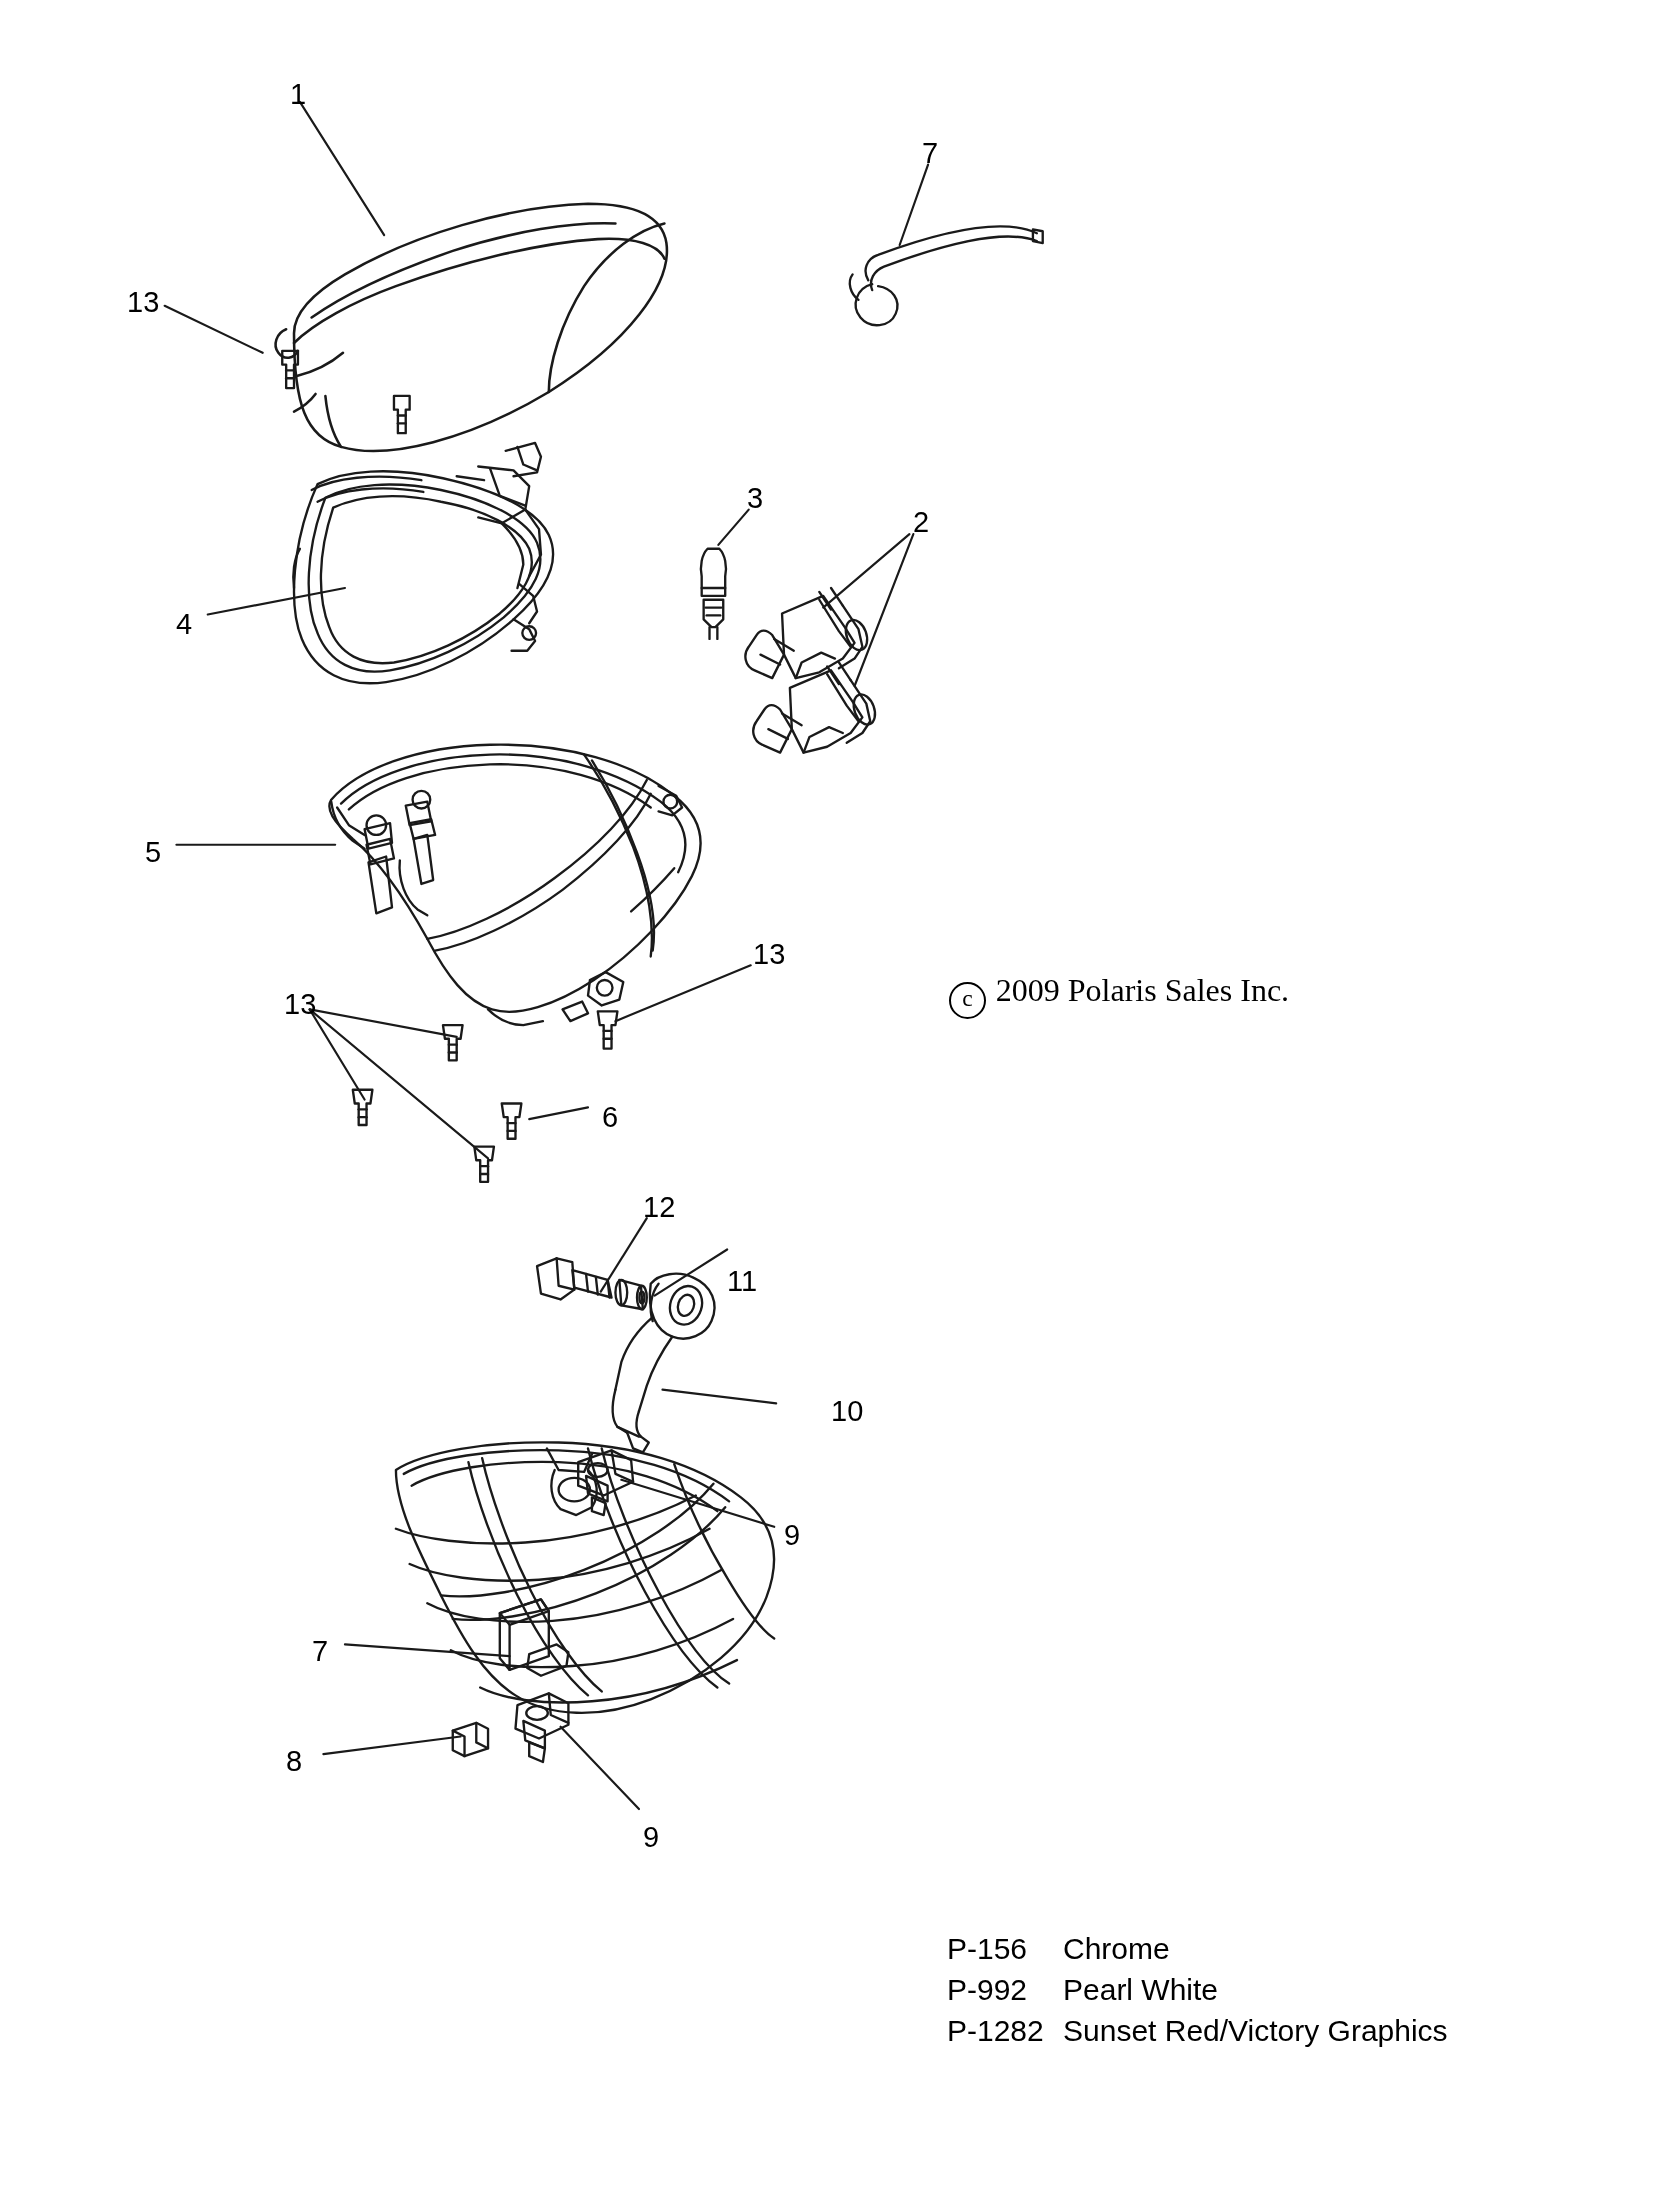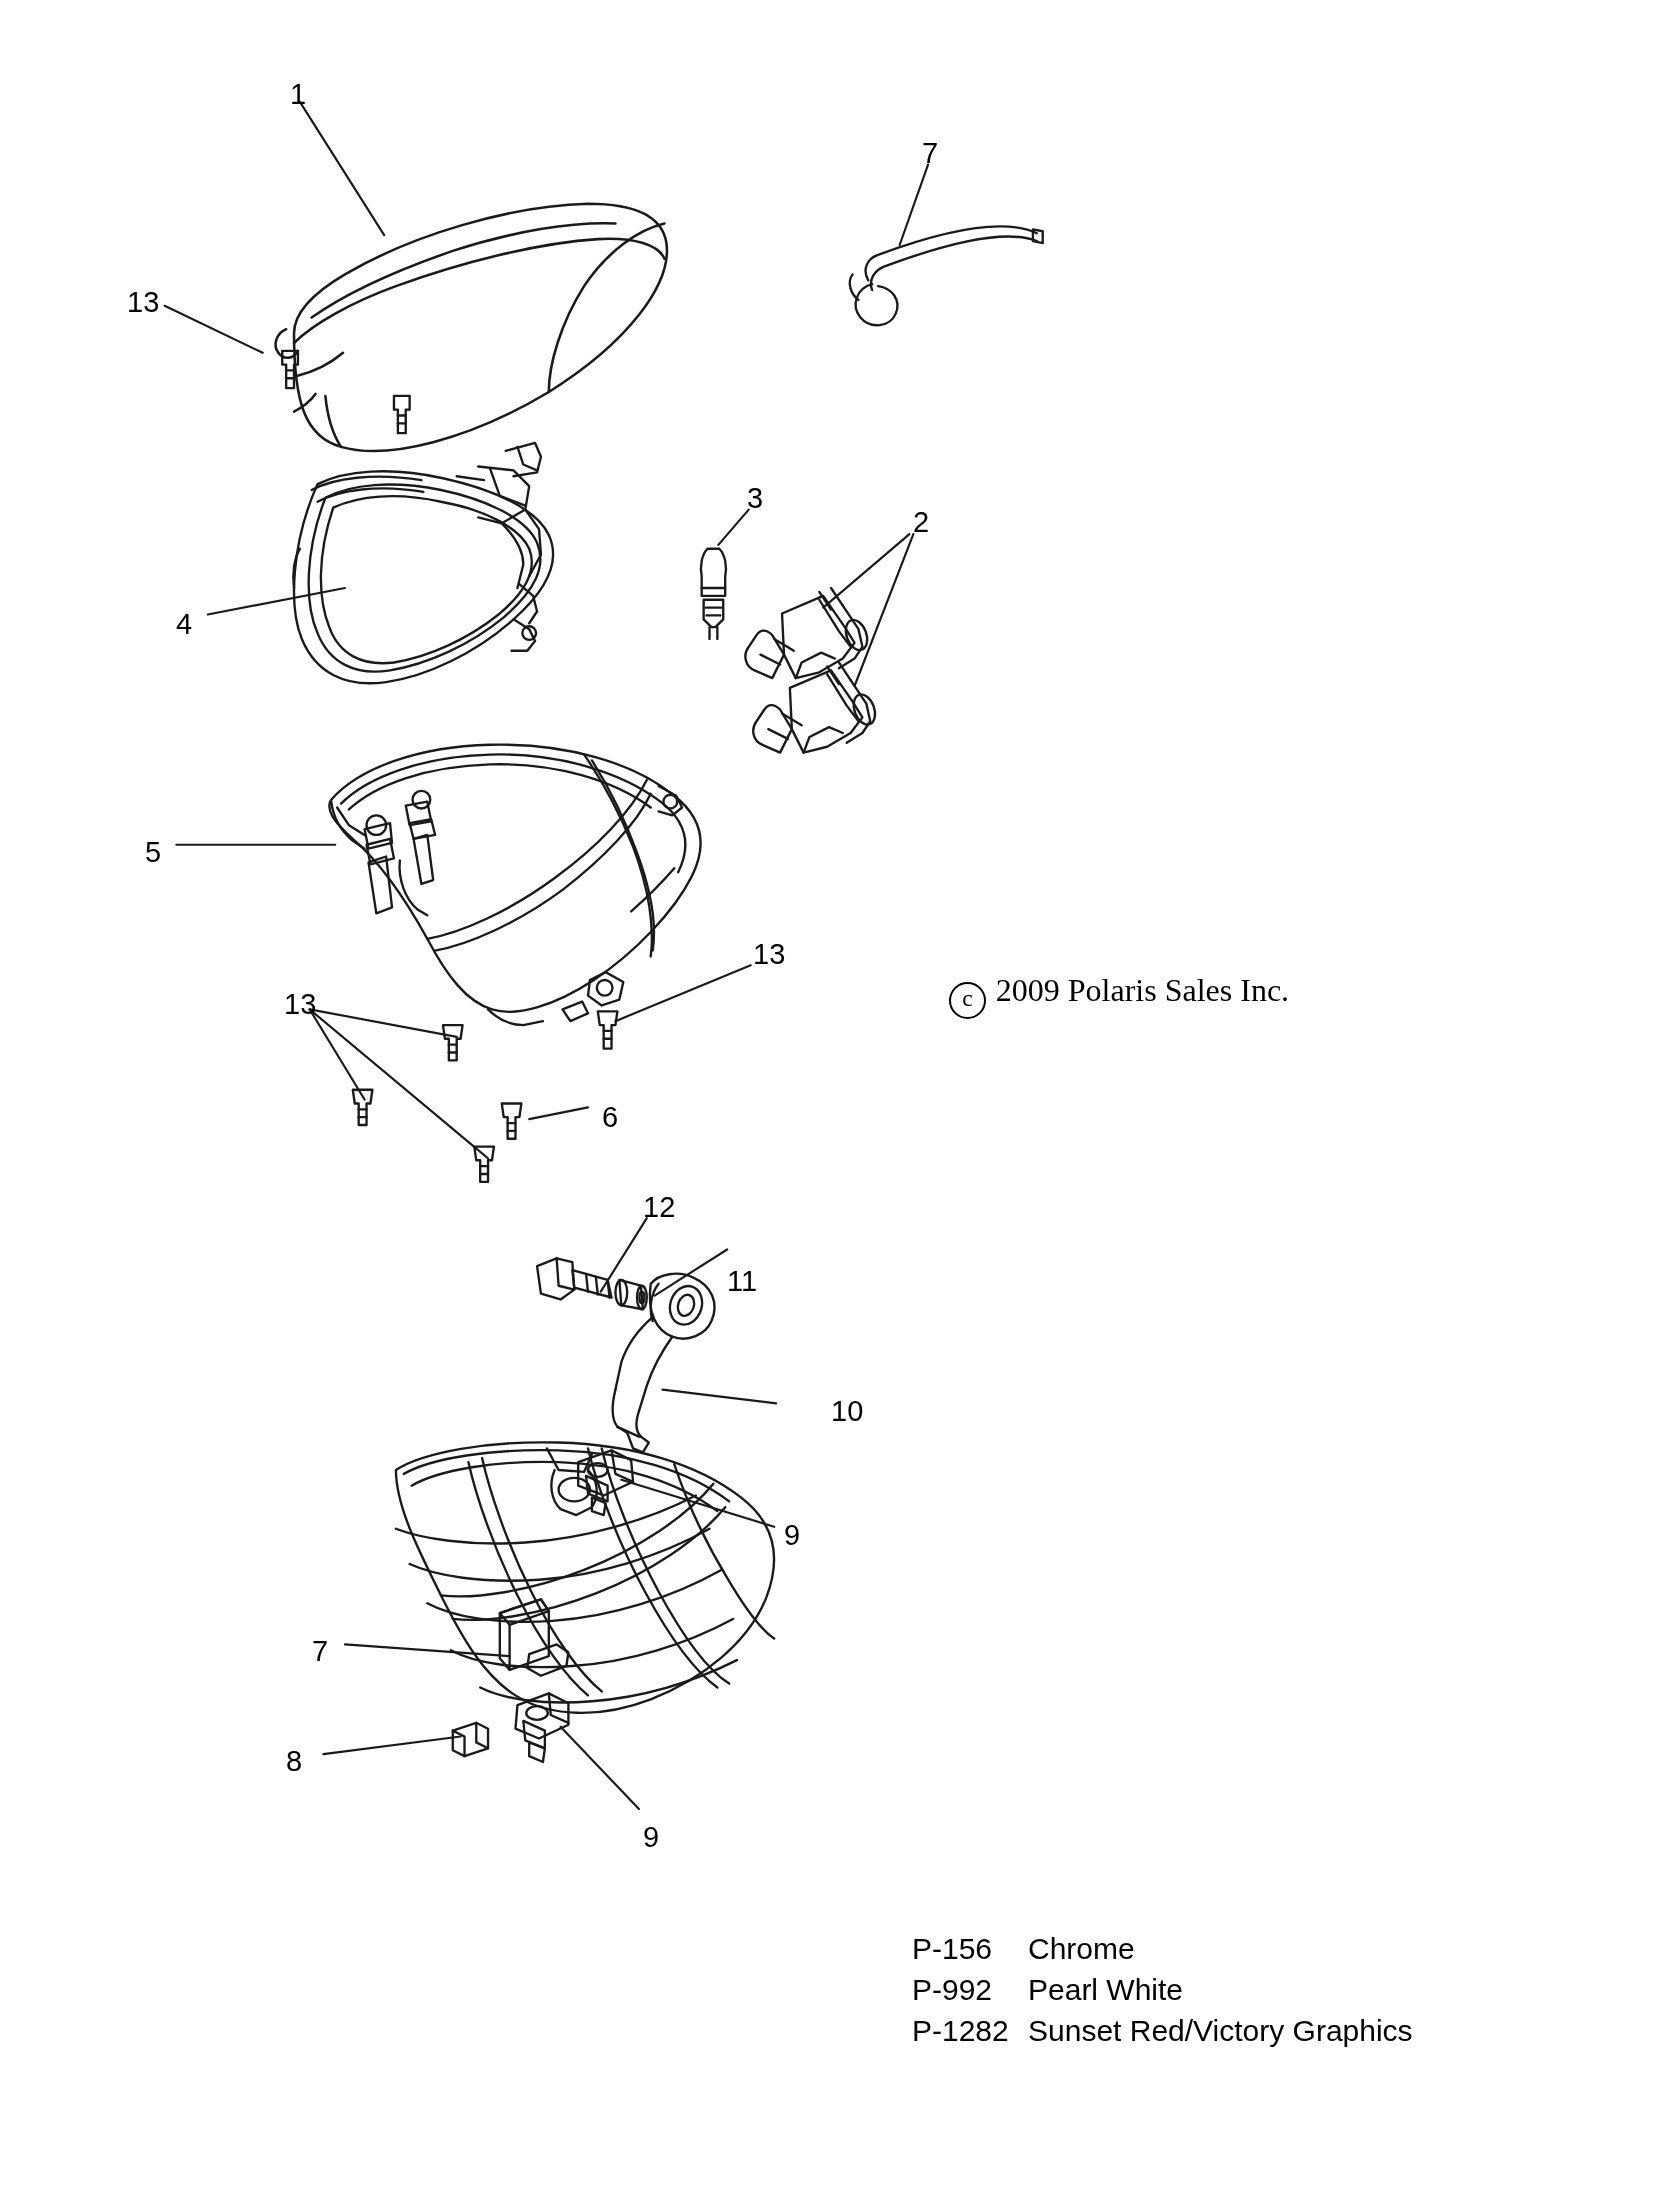--- a/index.html
+++ b/index.html
@@ -49,21 +49,21 @@
     border: 2px solid #000;
     border-radius: 50%;
     text-align: center;
     line-height: 29px;
     font-size: 23.5px;
     margin-right: 9.8px;
     vertical-align: -4.9px;
   }
   .legend {
     position: absolute;
-    left: 912px;
+    left: 947px;
     top: 1928px;
     font-size: 30px;
     line-height: 41px;
     white-space: nowrap;
     font-family: "Liberation Sans", sans-serif;
   }
   .legend-row {
     display: block;
   }
   .legend-code {

